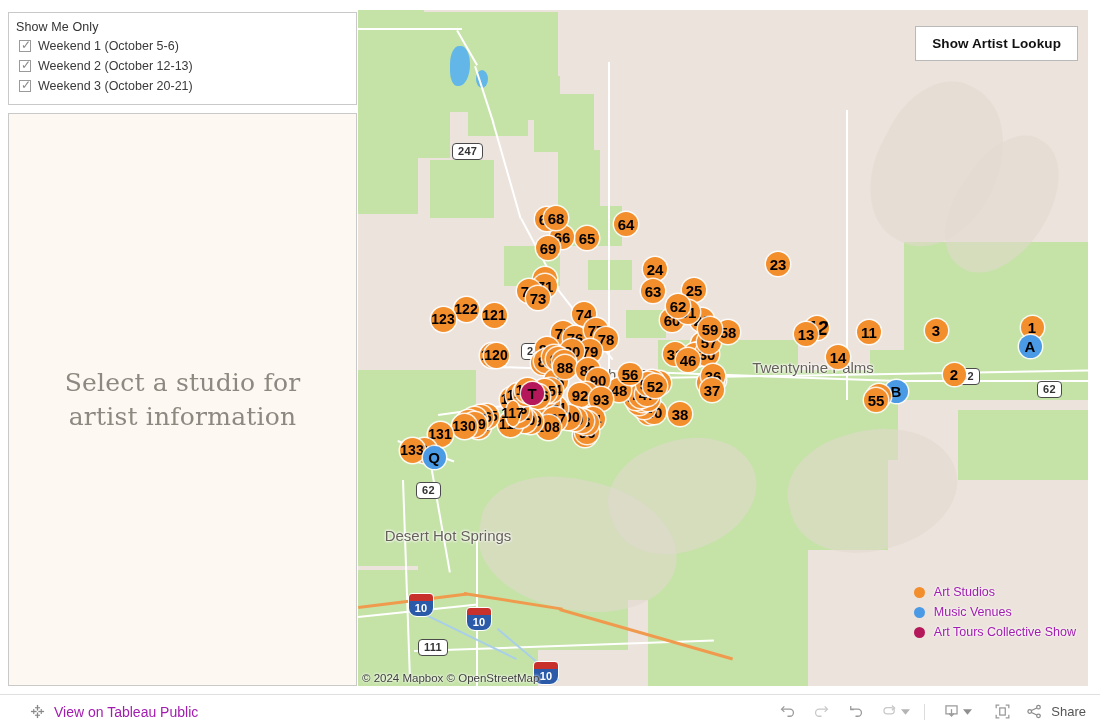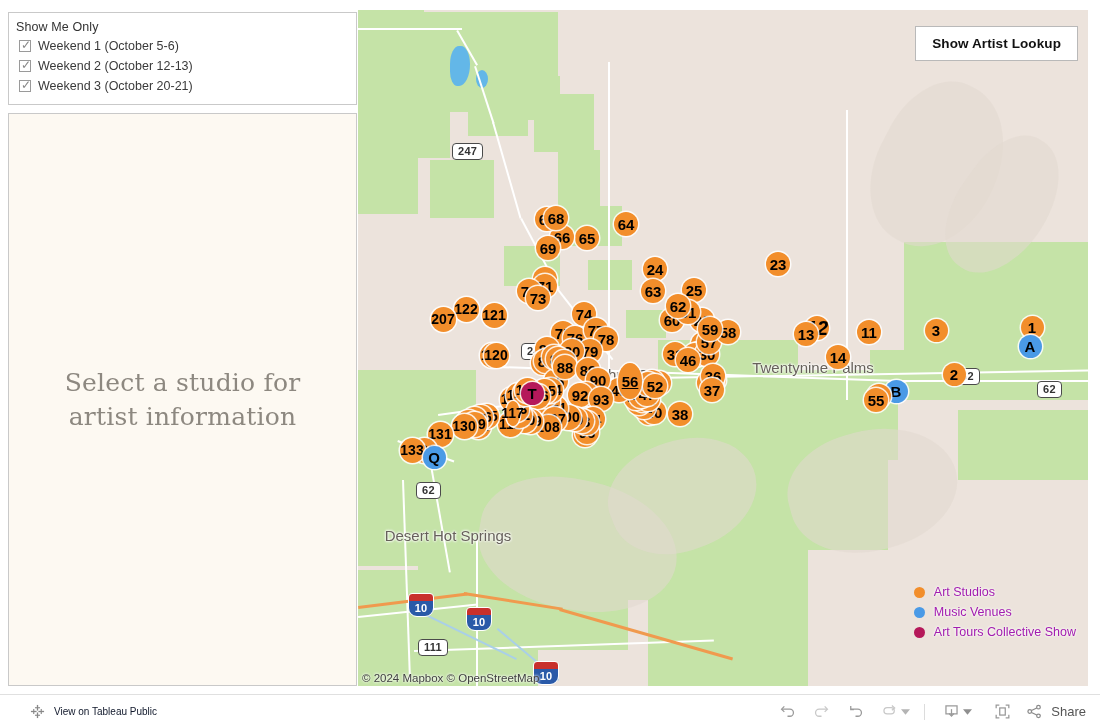--- a/index.html
+++ b/index.html
@@ -110,21 +110,21 @@
 
   
   #bottom-bar {
     position: absolute; left: 0; bottom: 0; width: 1100px; height: 33px;
     background: #fff; border-top: 1px solid #e0e0e0;
   }
   #tableau-link {
     position: absolute; left: 30px; top: 0; height: 33px;
     display: flex; align-items: center; cursor: pointer;
   }
-  #tableau-label { font-size: 10px; color: #0f172a; margin-left: 9px; }
+  #tableau-label { font-size: 14px; color: #a21caf; margin-left: 9px; }
   #toolbar {
     position: absolute; right: 14px; top: 0; height: 33px;
     display: flex; align-items: center; gap: 0px;
   }
   .tb-btn {
     width: 34px; height: 33px; display: flex; align-items: center;
     justify-content: center; cursor: pointer;
   }
   .tb-caret { font-size: 8px; color: #9a9a9a; margin-left: -5px; cursor: pointer;
               width: 14px; height: 33px; display:flex; align-items:center; }
@@ -282,21 +282,21 @@
         <div class="mk studio" style="width: 24px; height: 24px; left: 266px; top: 376px; font-size: 15px;">45</div>
         <div class="mk studio" style="width: 24px; height: 24px; left: 271px; top: 374px; font-size: 15px;">46</div>
         <div class="mk studio" style="width: 24px; height: 24px; left: 277px; top: 372px; font-size: 15px;">47</div>
         <div class="mk studio" style="width: 24px; height: 24px; left: 249px; top: 368px; font-size: 15px;">48</div>
         <div class="mk studio" style="width: 24px; height: 24px; left: 289px; top: 361px; font-size: 15px;">49</div>
         <div class="mk studio" style="width: 24px; height: 24px; left: 282px; top: 360px; font-size: 15px;">50</div>
         <div class="mk studio" style="width: 24px; height: 24px; left: 278px; top: 362px; font-size: 15px;">51</div>
         <div class="mk studio" style="width: 24px; height: 24px; left: 285px; top: 364px; font-size: 15px;">52</div>
         <div class="mk studio" style="width: 24px; height: 24px; left: 509px; top: 374px; font-size: 15px;">54</div>
         <div class="mk studio" style="width: 24px; height: 24px; left: 506px; top: 378px; font-size: 15px;">55</div>
-        <div class="mk studio" style="width: 24px; height: 36px; left: 260px; top: 353px; font-size: 15px; text-decoration: underline;">56</div>
+        <div class="mk studio" style="width: 24px; height: 22px; left: 260px; top: 353px; font-size: 15px; text-decoration: underline;">56</div>
         <div class="mk studio" style="width: 24px; height: 24px; left: 339px; top: 320px; font-size: 15px;">57</div>
         <div class="mk studio" style="width: 24px; height: 24px; left: 358px; top: 310px; font-size: 15px;">58</div>
         <div class="mk studio" style="width: 24px; height: 24px; left: 340px; top: 307px; font-size: 15px;">59</div>
         <div class="mk studio" style="width: 24px; height: 24px; left: 302px; top: 298px; font-size: 15px;">60</div>
         <div class="mk studio" style="width: 24px; height: 24px; left: 318px; top: 290px; font-size: 15px;">61</div>
         <div class="mk studio" style="width: 24px; height: 24px; left: 308px; top: 284px; font-size: 15px;">62</div>
         <div class="mk studio" style="width: 24px; height: 24px; left: 283px; top: 269px; font-size: 15px;">63</div>
         <div class="mk studio" style="width: 24px; height: 24px; left: 256px; top: 202px; font-size: 15px;">64</div>
         <div class="mk studio" style="width: 24px; height: 24px; left: 217px; top: 216px; font-size: 15px;">65</div>
         <div class="mk studio" style="width: 24px; height: 24px; left: 192px; top: 215px; font-size: 15px;">66</div>
@@ -349,21 +349,21 @@
         <div class="mk studio" style="width: 25px; height: 25px; left: 145.5px; top: 386.5px; font-size: 14px;">113</div>
         <div class="mk studio" style="width: 25px; height: 25px; left: 141.5px; top: 376.5px; font-size: 14px;">114</div>
         <div class="mk studio" style="width: 25px; height: 25px; left: 147.5px; top: 372.5px; font-size: 14px;">115</div>
         <div class="mk studio" style="width: 25px; height: 25px; left: 154.5px; top: 370.5px; font-size: 14px;">116</div>
         <div class="mk studio" style="width: 14px; height: 25px; left: 147.5px; top: 390.5px; font-size: 14px;">117</div>
         <div class="mk studio" style="width: 25px; height: 25px; left: 156.5px; top: 367.5px; font-size: 14px;">118</div>
         <div class="mk studio" style="width: 25px; height: 25px; left: 121.5px; top: 332.5px; font-size: 14px;">119</div>
         <div class="mk studio" style="width: 25px; height: 25px; left: 125.5px; top: 332.5px; font-size: 14px;">120</div>
         <div class="mk studio" style="width: 25px; height: 25px; left: 123.5px; top: 292.5px; font-size: 14px;">121</div>
         <div class="mk studio" style="width: 25px; height: 25px; left: 95.5px; top: 286.5px; font-size: 14px;">122</div>
-        <div class="mk studio" style="width: 25px; height: 25px; left: 72.5px; top: 296.5px; font-size: 14px;">207</div>
+        <div class="mk studio" style="width: 25px; height: 25px; left: 72.5px; top: 296.5px; font-size: 14px;">123</div>
         <div class="mk studio" style="width: 25px; height: 25px; left: 107.5px; top: 403.5px; font-size: 14px;">124</div>
         <div class="mk studio" style="width: 25px; height: 25px; left: 115.5px; top: 393.5px; font-size: 14px;">125</div>
         <div class="mk studio" style="width: 25px; height: 25px; left: 109.5px; top: 394.5px; font-size: 14px;">126</div>
         <div class="mk studio" style="width: 25px; height: 25px; left: 103.5px; top: 396.5px; font-size: 14px;">127</div>
         <div class="mk studio" style="width: 25px; height: 25px; left: 97.5px; top: 399.5px; font-size: 14px;">128</div>
         <div class="mk studio" style="width: 25px; height: 25px; left: 103.5px; top: 401.5px; font-size: 14px;">129</div>
         <div class="mk studio" style="width: 25px; height: 25px; left: 93.5px; top: 403.5px; font-size: 14px;">130</div>
         <div class="mk studio" style="width: 25px; height: 25px; left: 69.5px; top: 411.5px; font-size: 14px;">131</div>
         <div class="mk studio" style="width: 25px; height: 25px; left: 53.5px; top: 427.5px; font-size: 14px;">132</div>
         <div class="mk studio" style="width: 25px; height: 25px; left: 41.5px; top: 427.5px; font-size: 14px;">133</div>

